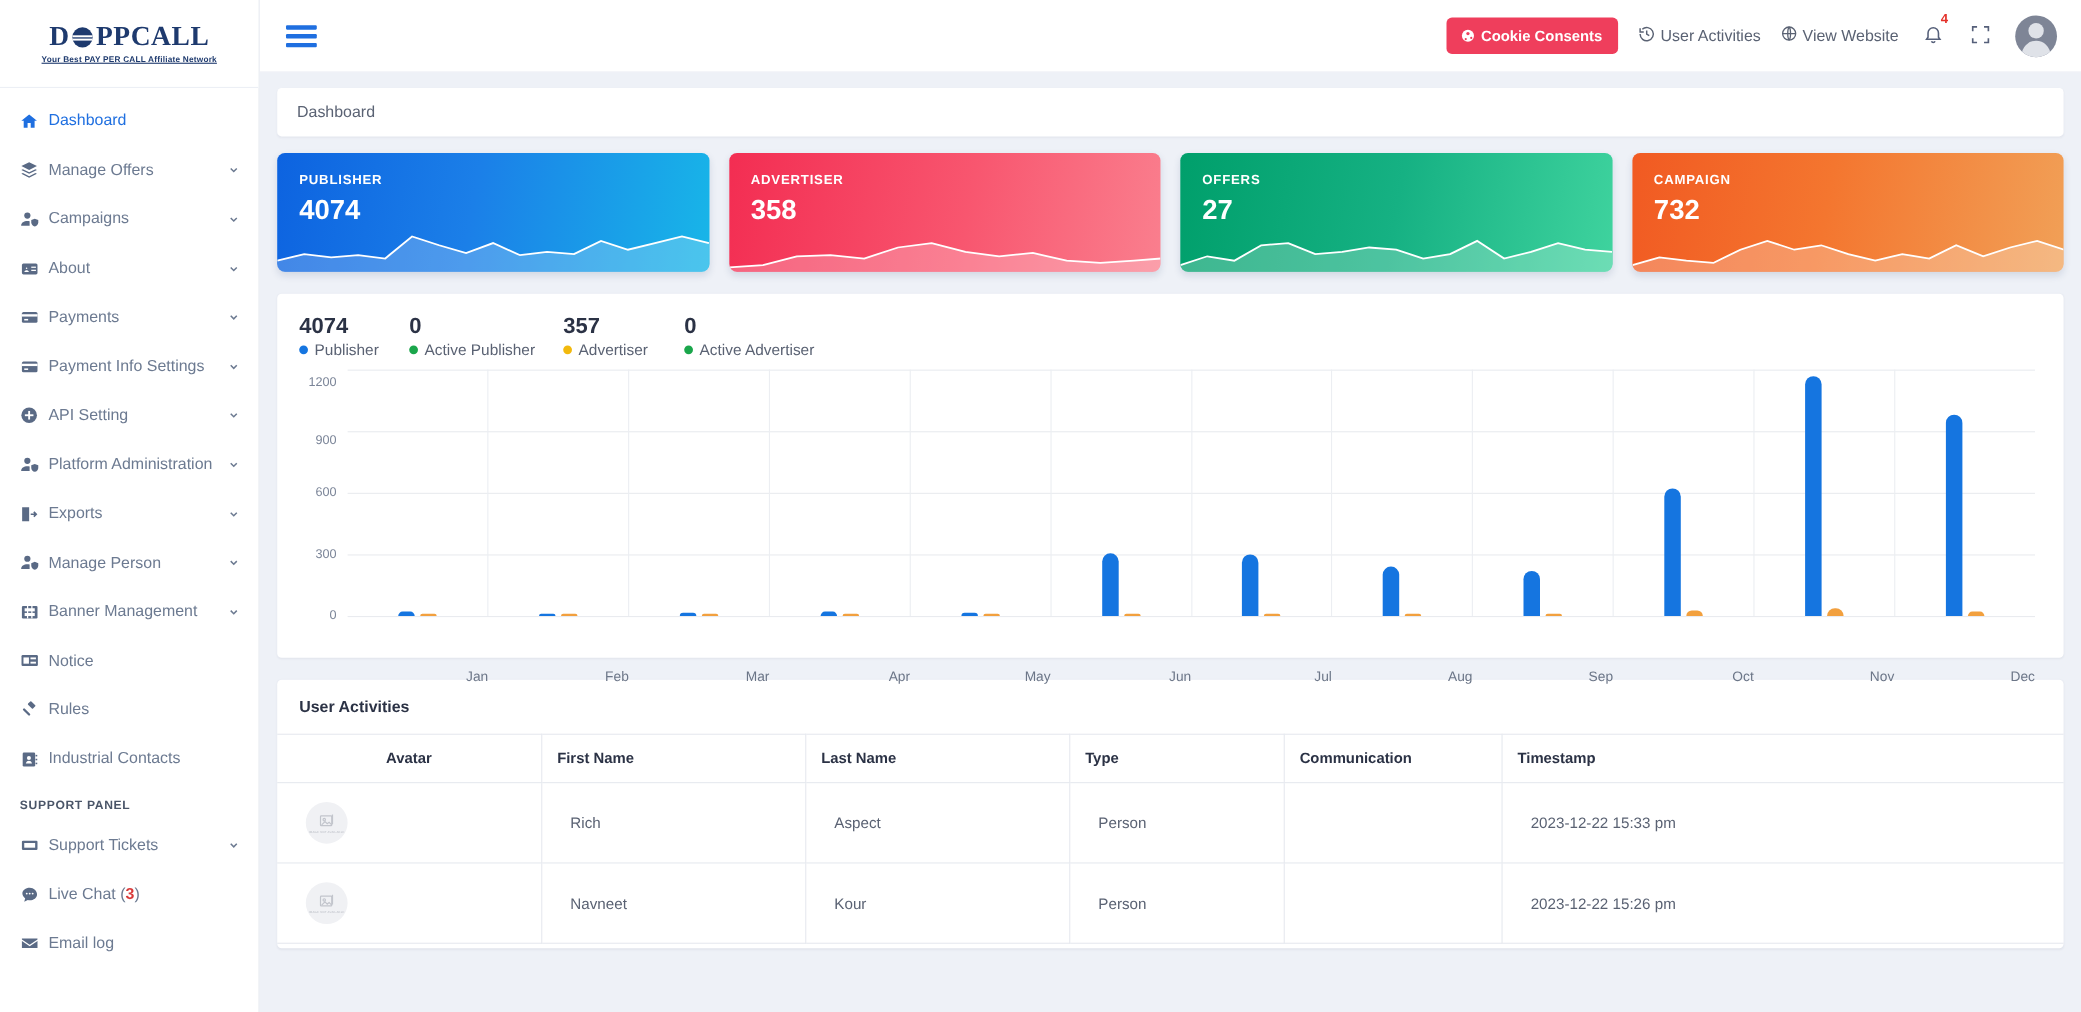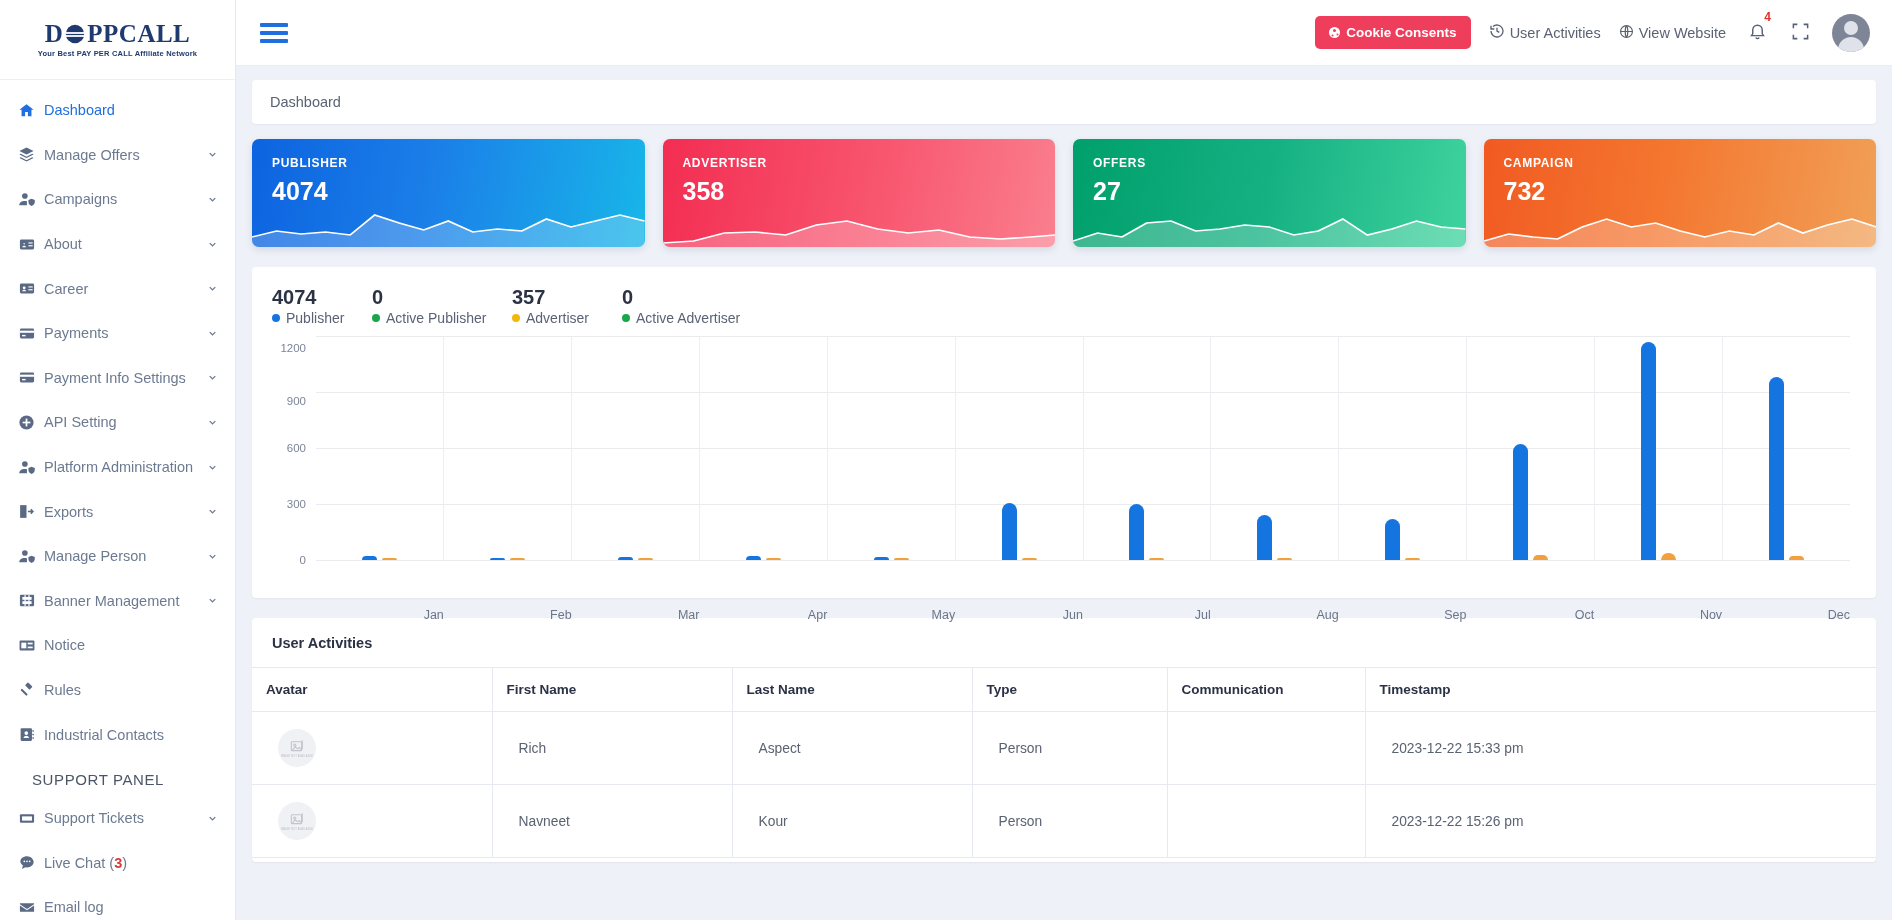--- a/index.html
+++ b/index.html
@@ -23,34 +23,35 @@
   }
   .logo-word {
     font-size:25px; font-weight:bold; letter-spacing:.5px;
     color:#1e3a6e; font-family:"Liberation Serif", serif; line-height:1;
     display:flex; align-items:center;
   }
   .logo-o-wrap { display:inline-flex; align-items:center; justify-content:center; position:relative; }
   .logo-sub {
     font-size:7.5px; color:#1e3a6e; letter-spacing:.2px; margin-top:3px; font-weight:bold;
     font-family:"Liberation Sans", sans-serif;
+    text-decoration:underline;
   }
   .nav { padding-top:8px; }
   .nav-item {
     display:flex; align-items:center; height:44.6px; padding:0 16px 0 18px;
     color:#6c7a91; font-size:14.5px; cursor:pointer; position:relative;
   }
   .nav-item .ic { width:26px; min-width:26px; display:flex; align-items:center; color:#5a6a85; }
   .nav-item .lbl { flex:1; white-space:nowrap; }
   .nav-item.active .lbl { color:#1f6fe0; }
   .nav-item.active .ic { color:#1f6fe0; }
   .chev { width:12px; color:#6c7a91; display:flex; align-items:center; }
   .nav-section {
-    font-size:15px; font-weight:normal; color:#4a5568; letter-spacing:.6px;
-    padding:14px 18px 8px 32px;
+    font-size:11px; font-weight:bold; color:#4a5568; letter-spacing:.6px;
+    padding:14px 18px 8px 18px;
   }
   .badge-count { color:#d93a3a; font-weight:bold; }
 
   
   .main { flex:1; height:920px; display:flex; flex-direction:column; overflow:hidden; background:#eef1f7; }
   .topbar {
     height:66px; min-height:66px; background:#fff; display:flex; align-items:center;
     padding:0 22px 0 24px; border-bottom:1px solid #e9ecf3;
   }
   .hamburger { width:28px; cursor:pointer; display:flex; flex-direction:column; gap:4px; }
@@ -148,21 +149,21 @@
   tbody td {
     font-size:13.8px; color:#5a6273; padding:17px 26px; border-bottom:1px solid #e6e9ef;
     border-right:1px solid #e6e9ef; height:59px;
   }
   tbody td:last-child { border-right:none; }
   .ph-avatar {
     width:38px; height:38px; border-radius:50%; background:#f0f1f4;
     display:flex; flex-direction:column; align-items:center; justify-content:center;
   }
   .ph-txt { font-size:2.6px; color:#b9bcc4; letter-spacing:.2px; margin-top:1px; }
-  .col-avatar { width:240px; }
+  .col-avatar { width:240px;text-align:center; }
   .col-first { width:240px; }
   .col-last { width:240px; }
   .col-type { width:195px; }
   .col-comm { width:198px; }
 </style>
 </head>
 <body>
 
 <div class="app">
 
@@ -234,37 +235,20 @@
             </svg>
         </span>
         <span class="lbl">About</span>
         <span class="chev">
           <svg width="11" height="11" viewBox="0 0 24 24" fill="none" stroke="currentColor" stroke-width="3">
               <path d="M6 9l6 6 6-6"></path>
             </svg>
         </span>
       </div>
 
-      <div class="nav-item">
-        <span class="ic">
-          <svg width="18" height="17" viewBox="0 0 24 24">
-              <rect x="2" y="5" width="20" height="14" rx="2" fill="currentColor"></rect>
-              <circle cx="8" cy="11" r="2" fill="#fff"></circle>
-              <path d="M5 16c.5-1.6 1.7-2.3 3-2.3s2.5.7 3 2.3z" fill="#fff"></path>
-              <rect x="14" y="9" width="6" height="1.6" fill="#fff"></rect>
-              <rect x="14" y="13" width="6" height="1.6" fill="#fff"></rect>
-            </svg>
-        </span>
-        <span class="lbl">Career</span>
-        <span class="chev">
-          <svg width="11" height="11" viewBox="0 0 24 24" fill="none" stroke="currentColor" stroke-width="3">
-              <path d="M6 9l6 6 6-6"></path>
-            </svg>
-        </span>
-      </div>
 
       <div class="nav-item">
         <span class="ic">
           <svg width="18" height="17" viewBox="0 0 24 24">
               <rect x="2" y="5" width="20" height="14" rx="2" fill="currentColor"></rect>
               <rect x="2" y="8" width="20" height="3" fill="#fff"></rect>
               <rect x="5" y="14" width="5" height="2" fill="#fff"></rect>
             </svg>
         </span>
         <span class="lbl">Payments</span>

